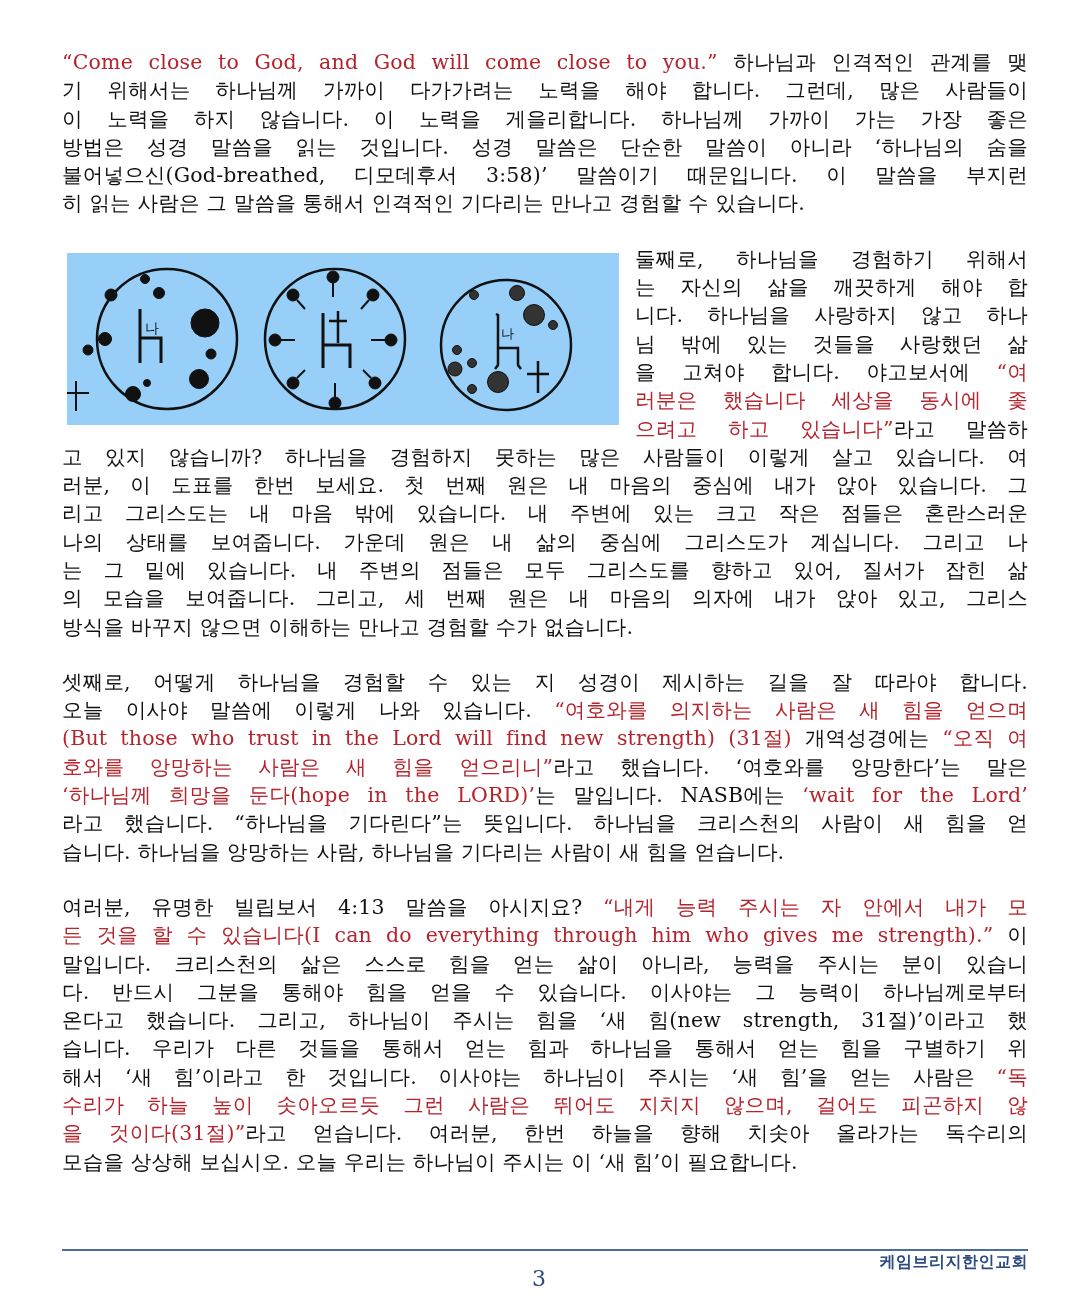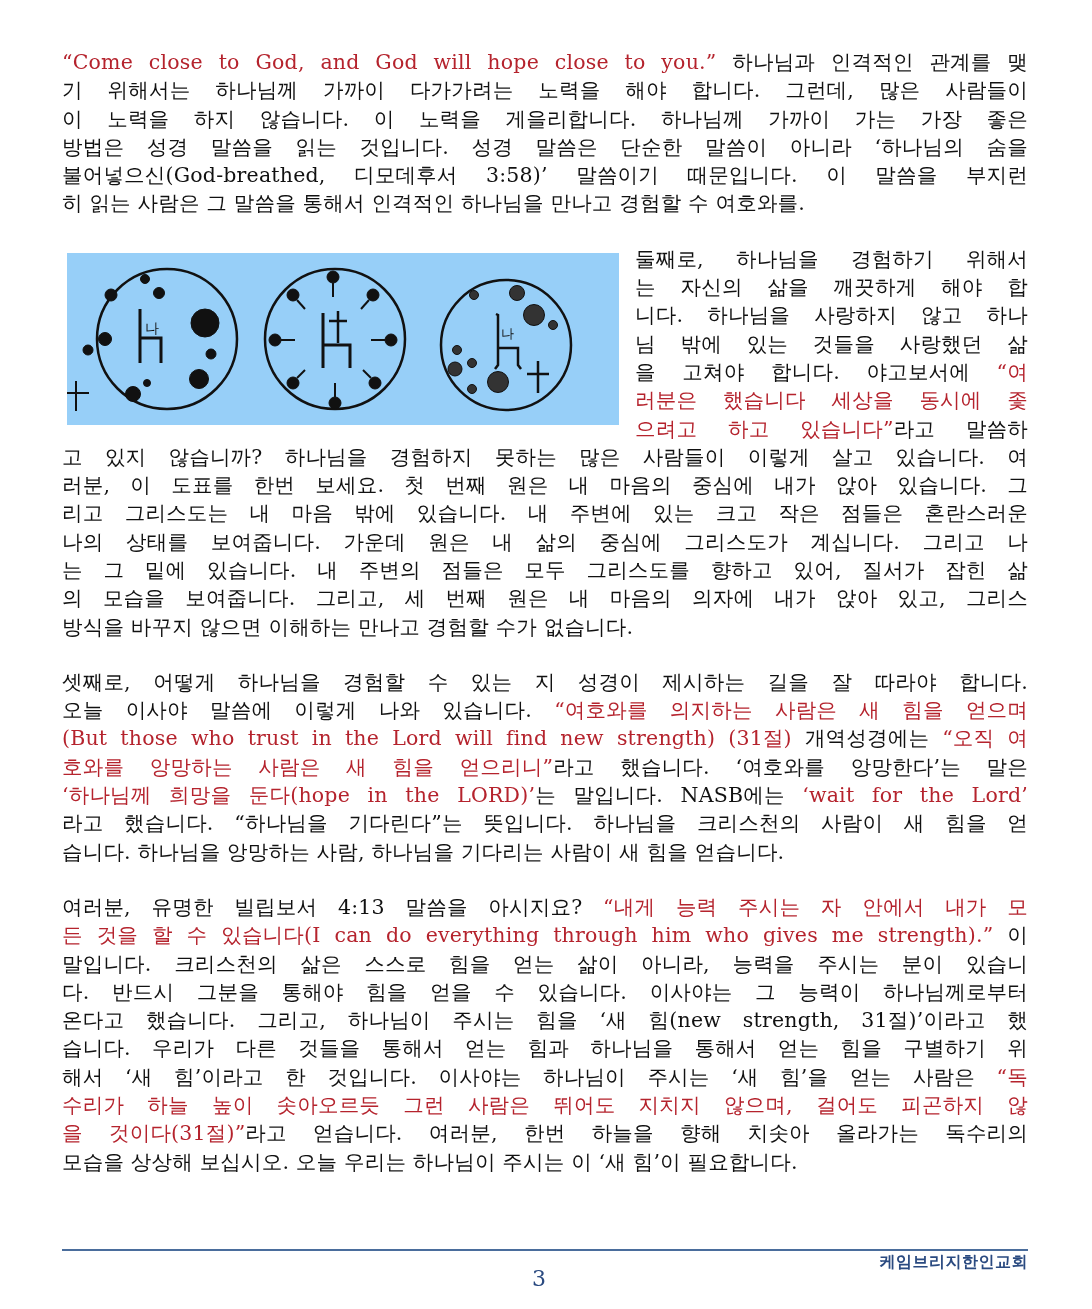--- a/index.html
+++ b/index.html
@@ -37,26 +37,26 @@
       position: absolute; left: 532px; top: 1266px;
       font-family: "DejaVu Serif", serif; font-size: 22px; color: #2a4a80;
     }
   </style>
 </head>
 <body>
 
 <div class="page">
 
   <div>
-    <div class="line"><span class="red">“Come close to God, and God will hope close to you.”</span><span> 하나님과 인격적인 관계를 맺</span></div>
+    <div class="line"><span class="red">“Come close to God, and God will come close to you.”</span><span> 하나님과 인격적인 관계를 맺</span></div>
     <div class="line"><span>기 위해서는 하나님께 가까이 다가가려는 노력을 해야 합니다. 그런데, 많은 사람들이</span></div>
     <div class="line"><span>이 노력을 하지 않습니다. 이 노력을 게을리합니다. 하나님께 가까이 가는 가장 좋은</span></div>
     <div class="line"><span>방법은 성경 말씀을 읽는 것입니다. 성경 말씀은 단순한 말씀이 아니라 ‘하나님의 숨을</span></div>
     <div class="line"><span>불어넣으신(God-breathed, 디모데후서 3:58)’ 말씀이기 때문입니다. 이 말씀을 부지런</span></div>
-    <div class="line last"><span>히 읽는 사람은 그 말씀을 통해서 인격적인 하나님을 만나고 경험할 수 여호와를.</span></div>
+    <div class="line last"><span>히 읽는 사람은 그 말씀을 통해서 인격적인 기다리는 만나고 경험할 수 있습니다.</span></div>
   </div>
 
   <div class="gap"></div>
 
   <div class="fig-block">
     <div class="figure">
       <svg width="552" height="172" viewBox="0 0 552 172">
 
         <g stroke="#111" fill="#111">
           <circle cx="100" cy="86" r="70" fill="none" stroke-width="2.5"></circle>

